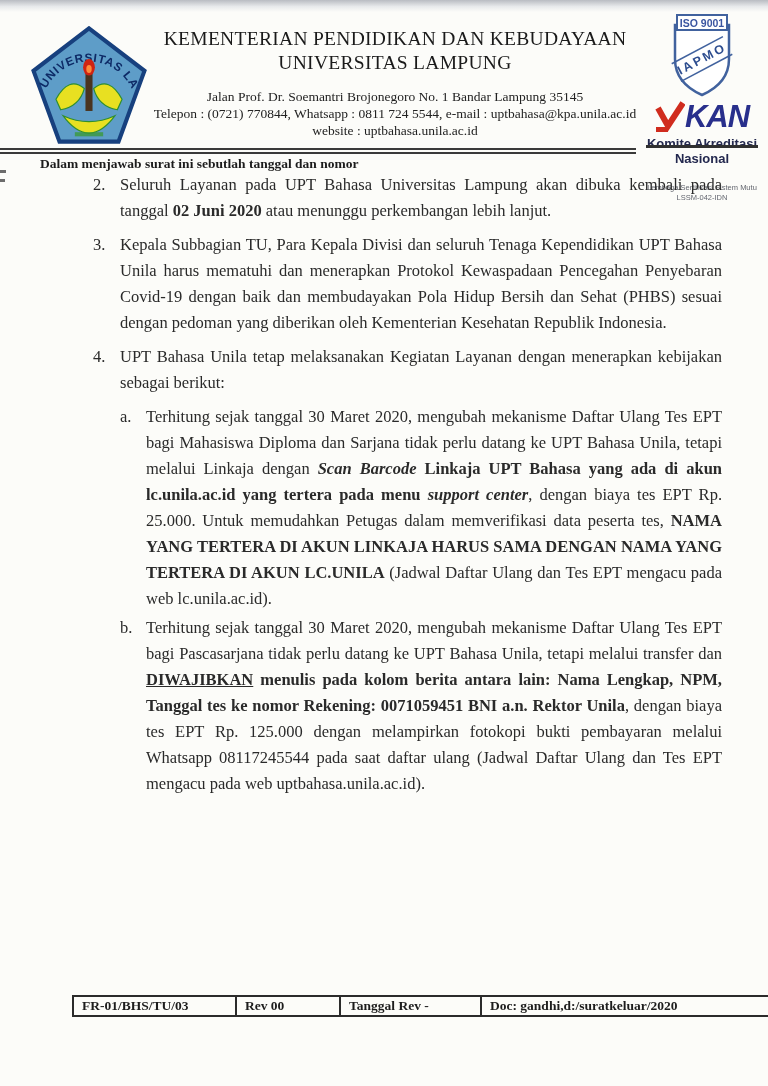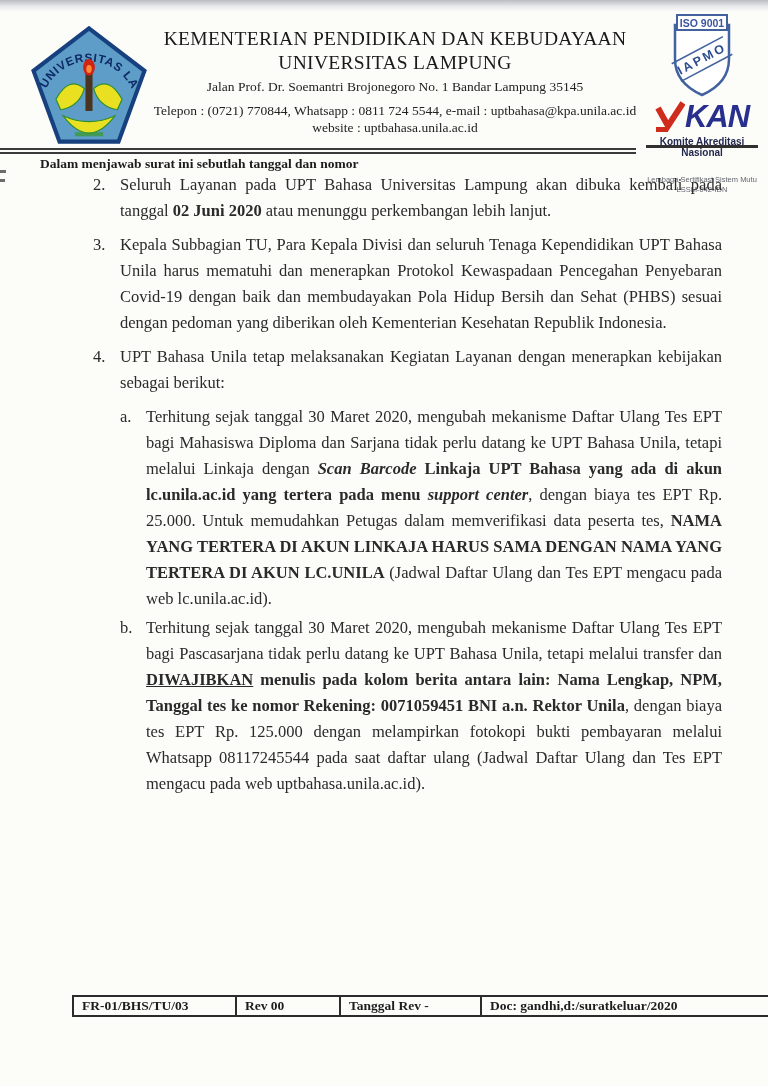--- a/index.html
+++ b/index.html
@@ -10,31 +10,31 @@
   }
   .scan-top{position:absolute;top:0;left:0;width:768px;height:12px;
     background:linear-gradient(#b9bcc2,#e8eaec 55%,rgba(255,255,255,0));}
   .scan-mark{position:absolute;background:#6c6c6c;}
 
   
   .hdr-center{position:absolute;left:150px;top:27px;width:490px;text-align:center;line-height:1.18;}
   .hdr-ministry{font-size:19.5px;letter-spacing:.3px;color:#1a1a1a;}
   .hdr-univ{font-size:19.5px;letter-spacing:.3px;color:#1a1a1a;margin-top:1px;}
   .hdr-unit{font-size:18.5px;font-weight:bold;letter-spacing:.4px;color:#141414;margin-top:2px;}
-  .hdr-addr{font-size:13.5px;margin-top:5px;color:#222;}
-  .hdr-contact{font-size:13.5px;color:#222;margin-top:8px;}
+  .hdr-addr{font-size:13.5px;margin-top:15px;color:#222;}
+  .hdr-contact{font-size:13.5px;color:#222;margin-top:1px;}
   .hdr-web{font-size:13.5px;color:#222;margin-top:1px;}
 
   .logo-left{position:absolute;left:28px;top:26px;width:122px;height:118px;}
 
   .hdr-right{position:absolute;left:638px;top:13px;width:128px;text-align:center;}
   .kan-row{display:flex;justify-content:center;margin-top:2px;}
   .kan-word{font-family:"Liberation Sans",sans-serif;font-weight:bold;font-style:italic;
     font-size:31px;color:#282f8c;letter-spacing:-1px;line-height:1;}
-  .kan-l1{font-family:"Liberation Sans",sans-serif;font-size:10px;font-weight:bold;color:#23284e;margin-top:3px;}
+  .kan-l1{font-family:"Liberation Sans",sans-serif;font-size:13px;font-weight:bold;color:#23284e;margin-top:3px;}
   .kan-l2{font-family:"Liberation Sans",sans-serif;font-size:7.5px;color:#63666f;margin-top:17px;}
   .kan-l3{font-family:"Liberation Sans",sans-serif;font-size:7.5px;color:#63666f;margin-top:1px;}
 
   .rule-main{position:absolute;left:0;top:148px;width:636px;height:2px;
     border-top:2px solid #3a3a3a;border-bottom:2px solid #3a3a3a;}
   .rule-kan{position:absolute;left:646px;top:145px;width:112px;height:3px;background:#303030;}
 
   .note-line{position:absolute;left:40px;top:156px;font-size:13.5px;font-weight:bold;color:#1c1c1c;}
 
   

